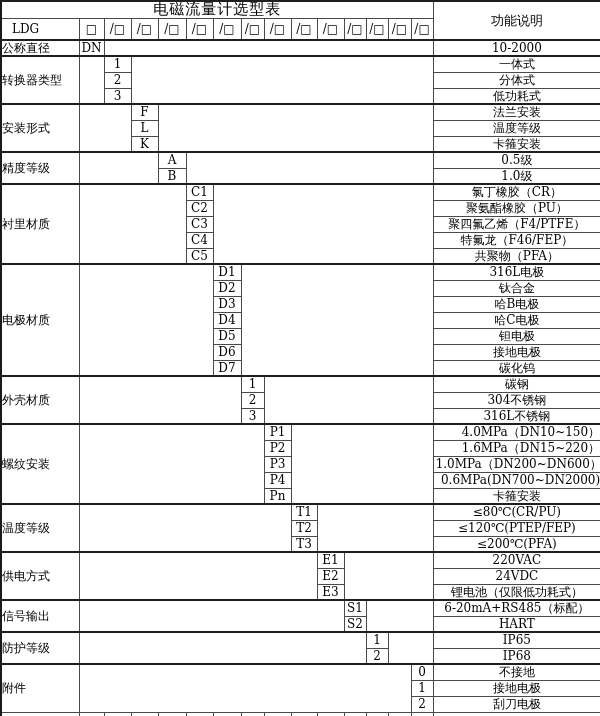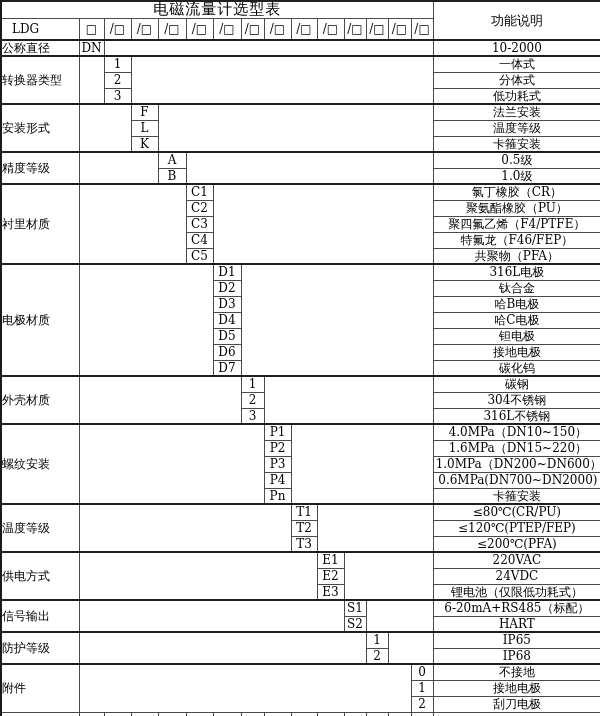--- a/index.html
+++ b/index.html
@@ -20,21 +20,21 @@
   tr.r-title{height:14px;}
   tr.r-model{height:22px;}
   tr.r-sliver{height:8px;}
   tr.gtop > td{border-top:2px solid #1f1f1f;}
   td.title{font-size:15px;letter-spacing:1px;}
   td.deschead{font-size:13px;}
   td.lab{text-align:left;}
   td.lab.ldg{text-align:left;padding-left:10px;}
   td.code{font-size:12px;}
   td.desc{font-size:12px;margin-top:21px;}
-  td.desc.left{text-align:center;padding-left:2px;}
+  td.desc.left{text-align:right;padding-left:2px;}
   td.blank{background:#ffffff;}
 </style>
 </head>
 <body>
 
 <table class="sel">
   <colgroup>
     <col style="width:78px">
       <col style="width:25px">
       <col style="width:27px">

